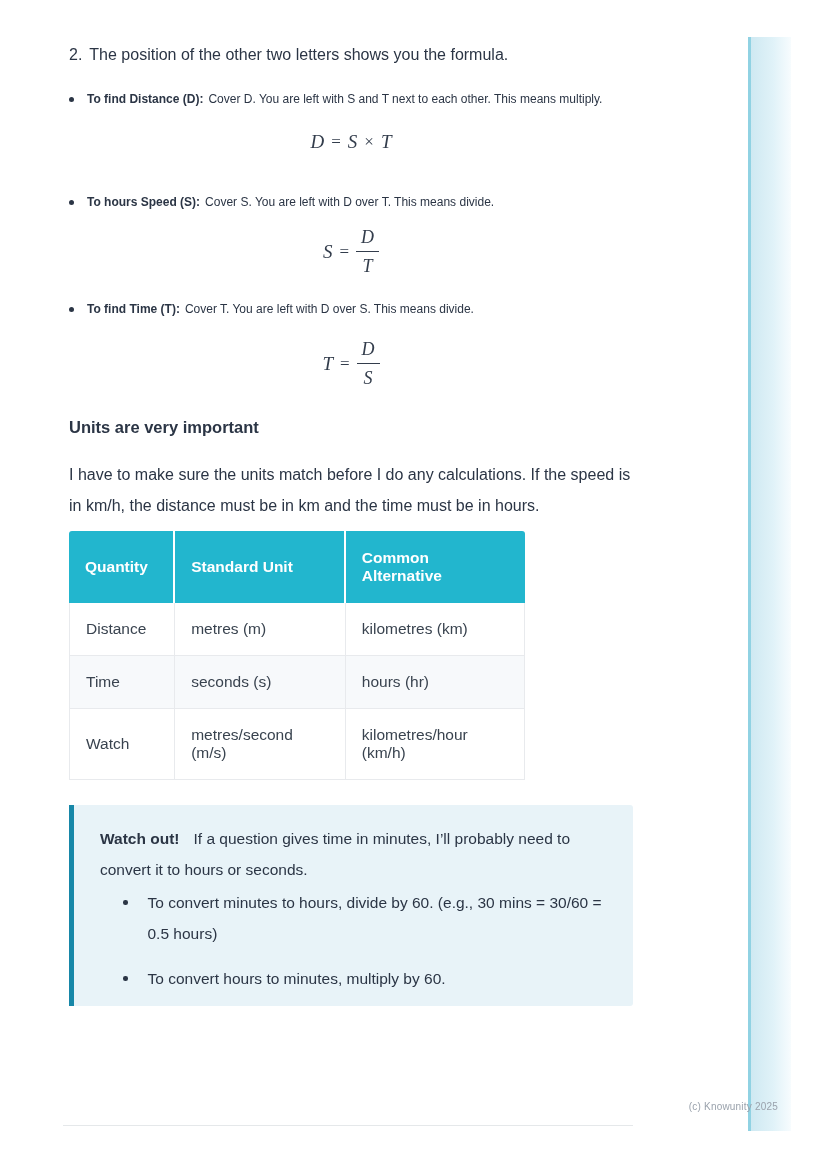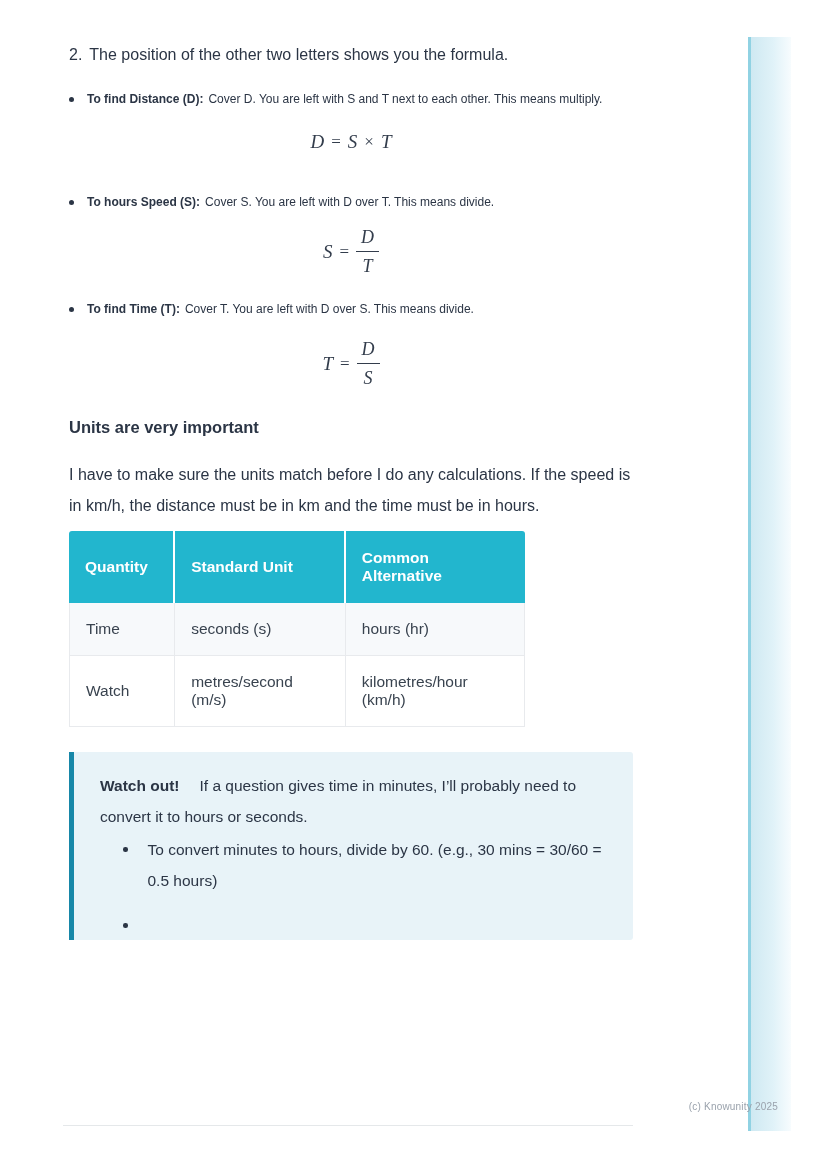--- a/index.html
+++ b/index.html
@@ -53,21 +53,21 @@
   table.units col.c1 { width: 118px; }
   table.units col.c2 { width: 216px; }
   table.units col.c3 { width: 230px; }
 
   .callout {
     margin-top: 25px; width: 564px; min-height: 175px;
     background: #e8f3f8; border-left: 5px solid #1787a8;
     border-radius: 0 3px 3px 0;
     padding: 18px 28px 12px 26px; font-size: 15.5px; line-height: 31px;
   }
-  .co-label { font-weight: 700; margin-right: 20px; text-align: center; }
+  .co-label { font-weight: 700; margin-right: 14px; text-align: center; }
   .co-bullets { margin-left: 23px; }
   .co-bullet { display: flex; gap: 20px; }
   .co-bullet .dot { width: 4.5px; height: 4.5px; }
   .co-bullet.cb1 { margin-top: 2px; }
   .co-bullet.cb2 { margin-top: 14px; }
 
   .divider { position: absolute; left: 63px; top: 1125px; width: 570px; border-top: 1px solid #e5e8ea; }
 
   .edge-strip {
     position: absolute; left: 748px; top: 37px; width: 43px; height: 1094px;
@@ -147,20 +147,25 @@
           <col class="c3">
         </colgroup>
       <thead>
         <tr>
           <th>Quantity</th>
           <th>Standard Unit</th>
           <th>Common Alternative</th>
         </tr>
       </thead>
       <tbody>
+        <tr>
+          <td>Distance</td>
+          <td>metres (m)</td>
+          <td>kilometres (km)</td>
+        </tr>
         <tr class="alt">
           <td>Time</td>
           <td>seconds (s)</td>
           <td>hours (hr)</td>
         </tr>
         <tr>
           <td>Watch</td>
           <td>metres/second (m/s)</td>
           <td>kilometres/hour (km/h)</td>
         </tr>
@@ -171,20 +176,21 @@
       <div>
         <span class="co-label">Watch out!</span><span>If a question gives time in minutes, I’ll probably need to convert it to hours or seconds.</span>
       </div>
       <div class="co-bullets">
         <div class="co-bullet cb1">
           <span class="dot"></span>
           <span>To convert minutes to hours, divide by 60. (e.g., 30 mins = 30/60 = 0.5 hours)</span>
         </div>
         <div class="co-bullet cb2">
           <span class="dot"></span>
+          <span>To convert hours to minutes, multiply by 60.</span>
         </div>
       </div>
     </div>
 
   </div>
 
   <div class="edge-strip"></div>
   <div class="footer">(c) Knowunity 2025</div>
   <div class="divider"></div>
 </div>

